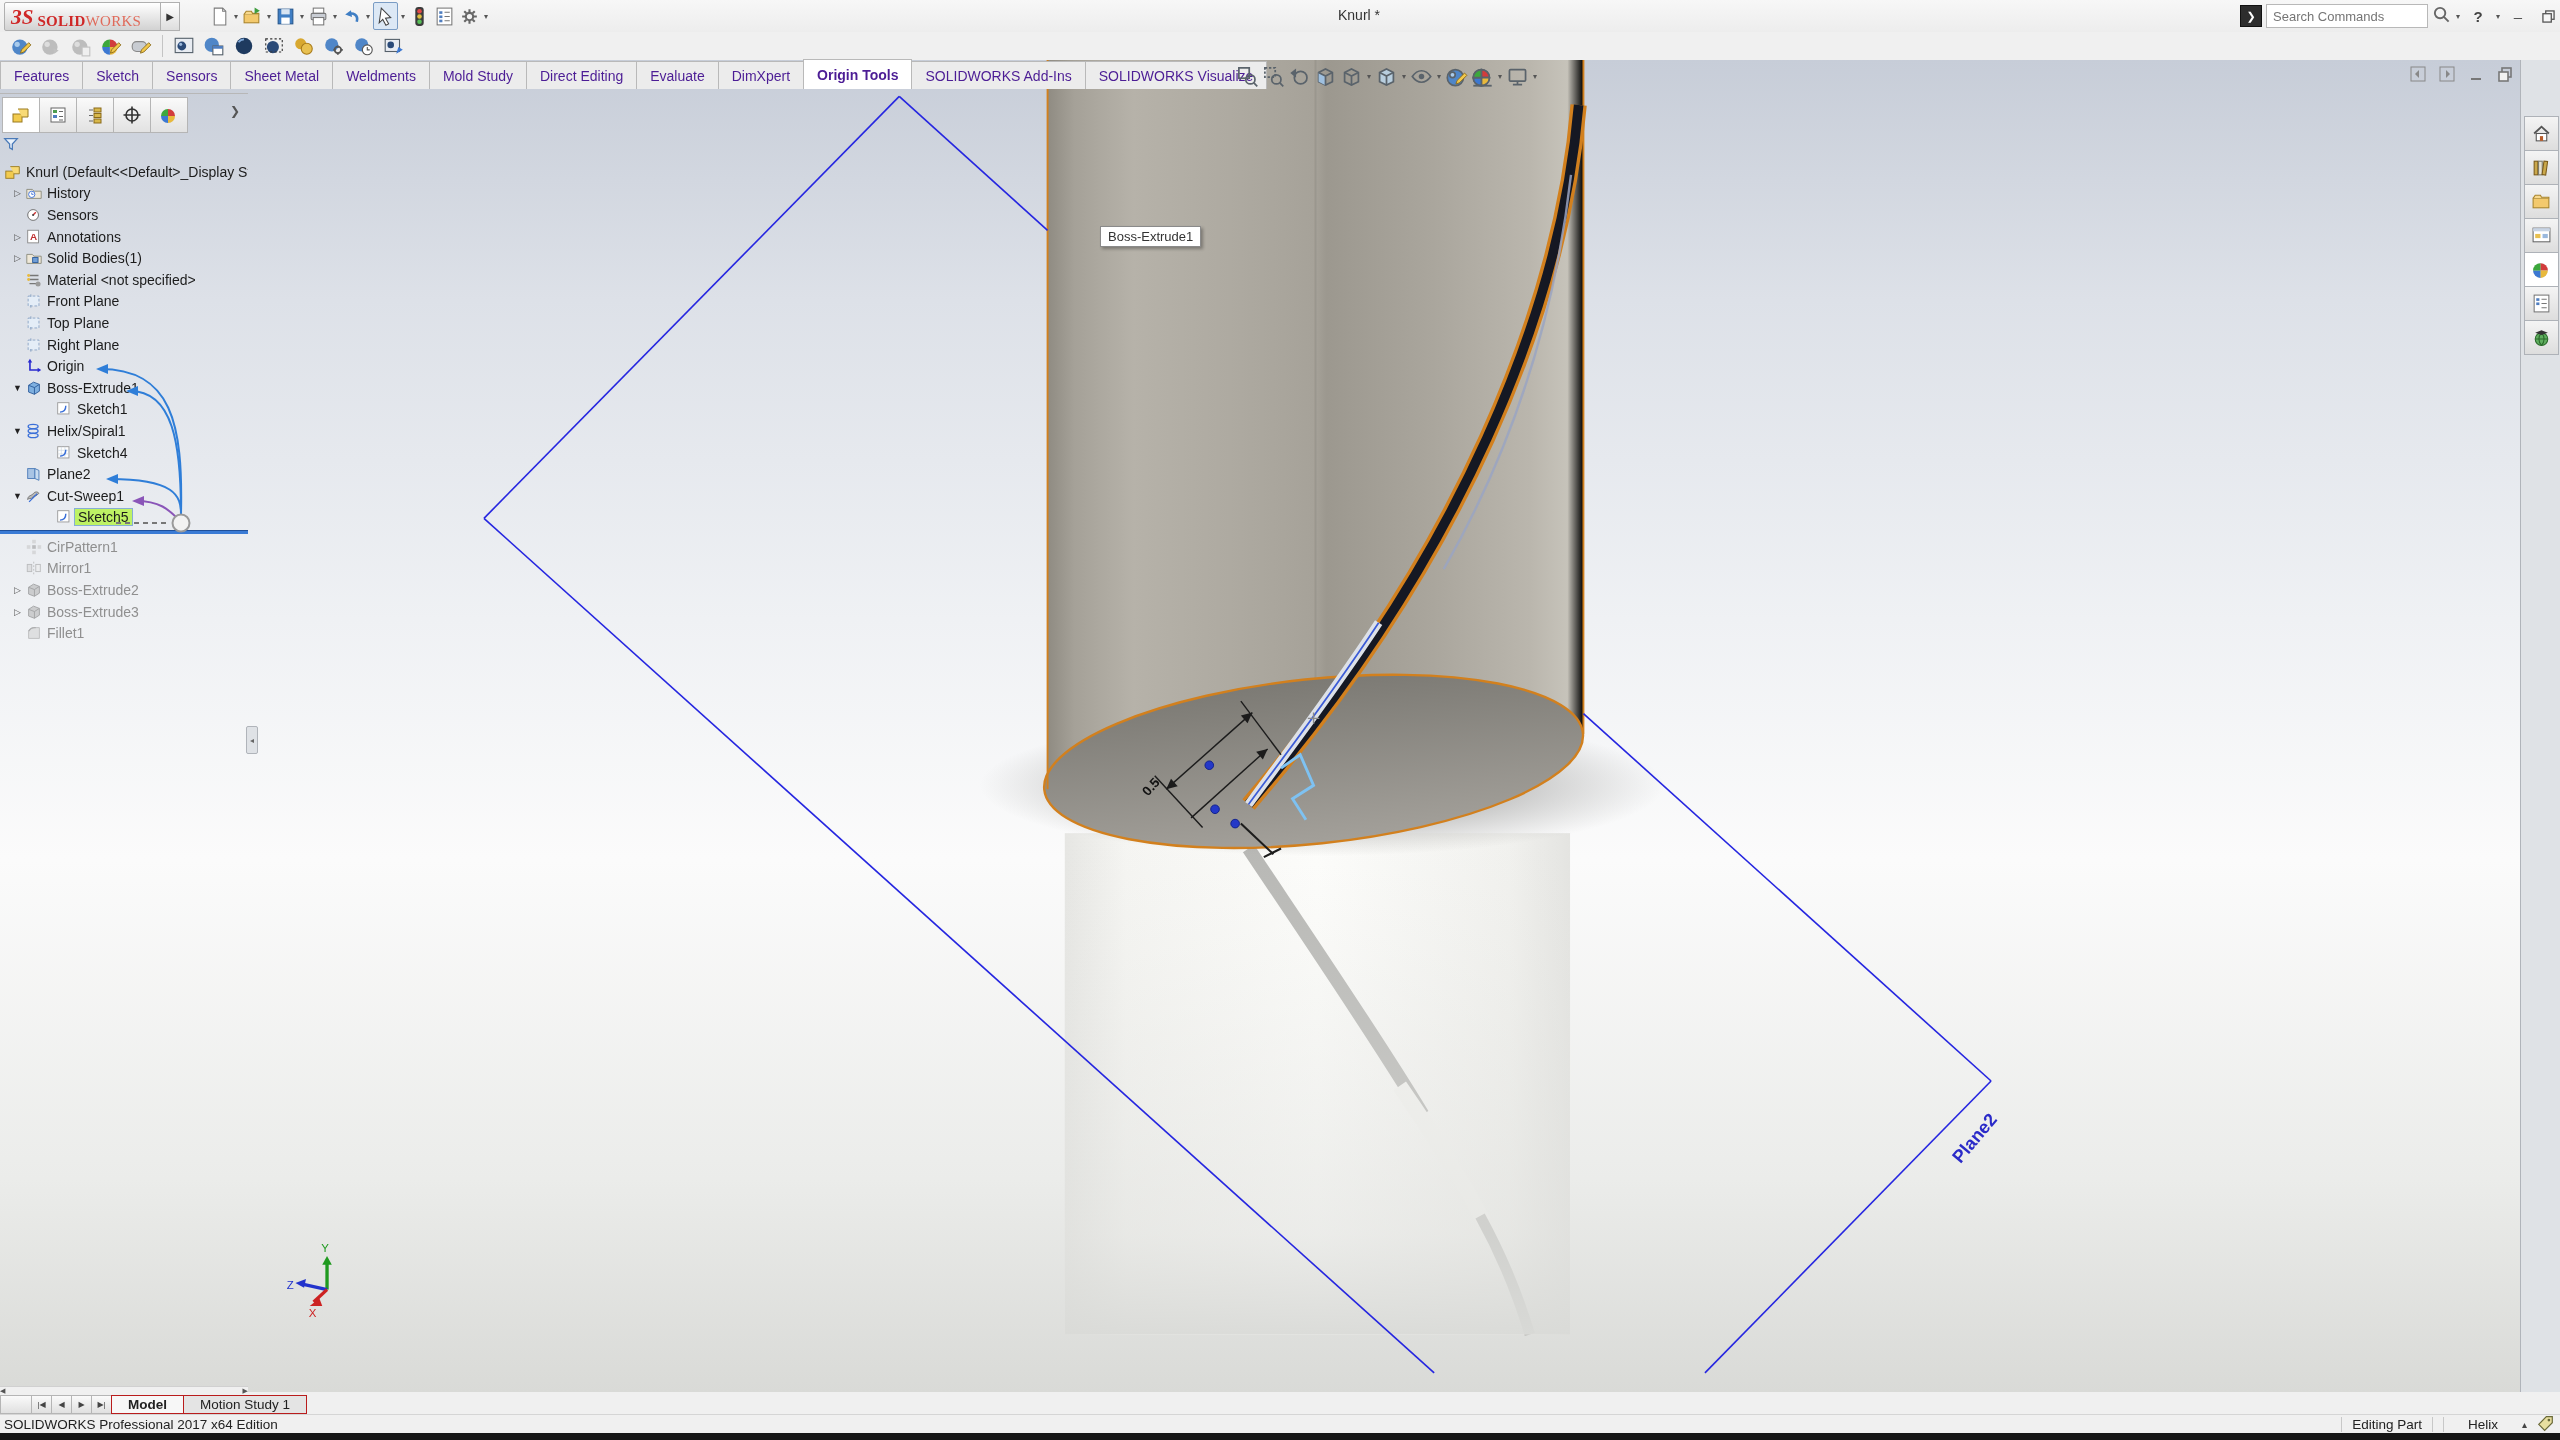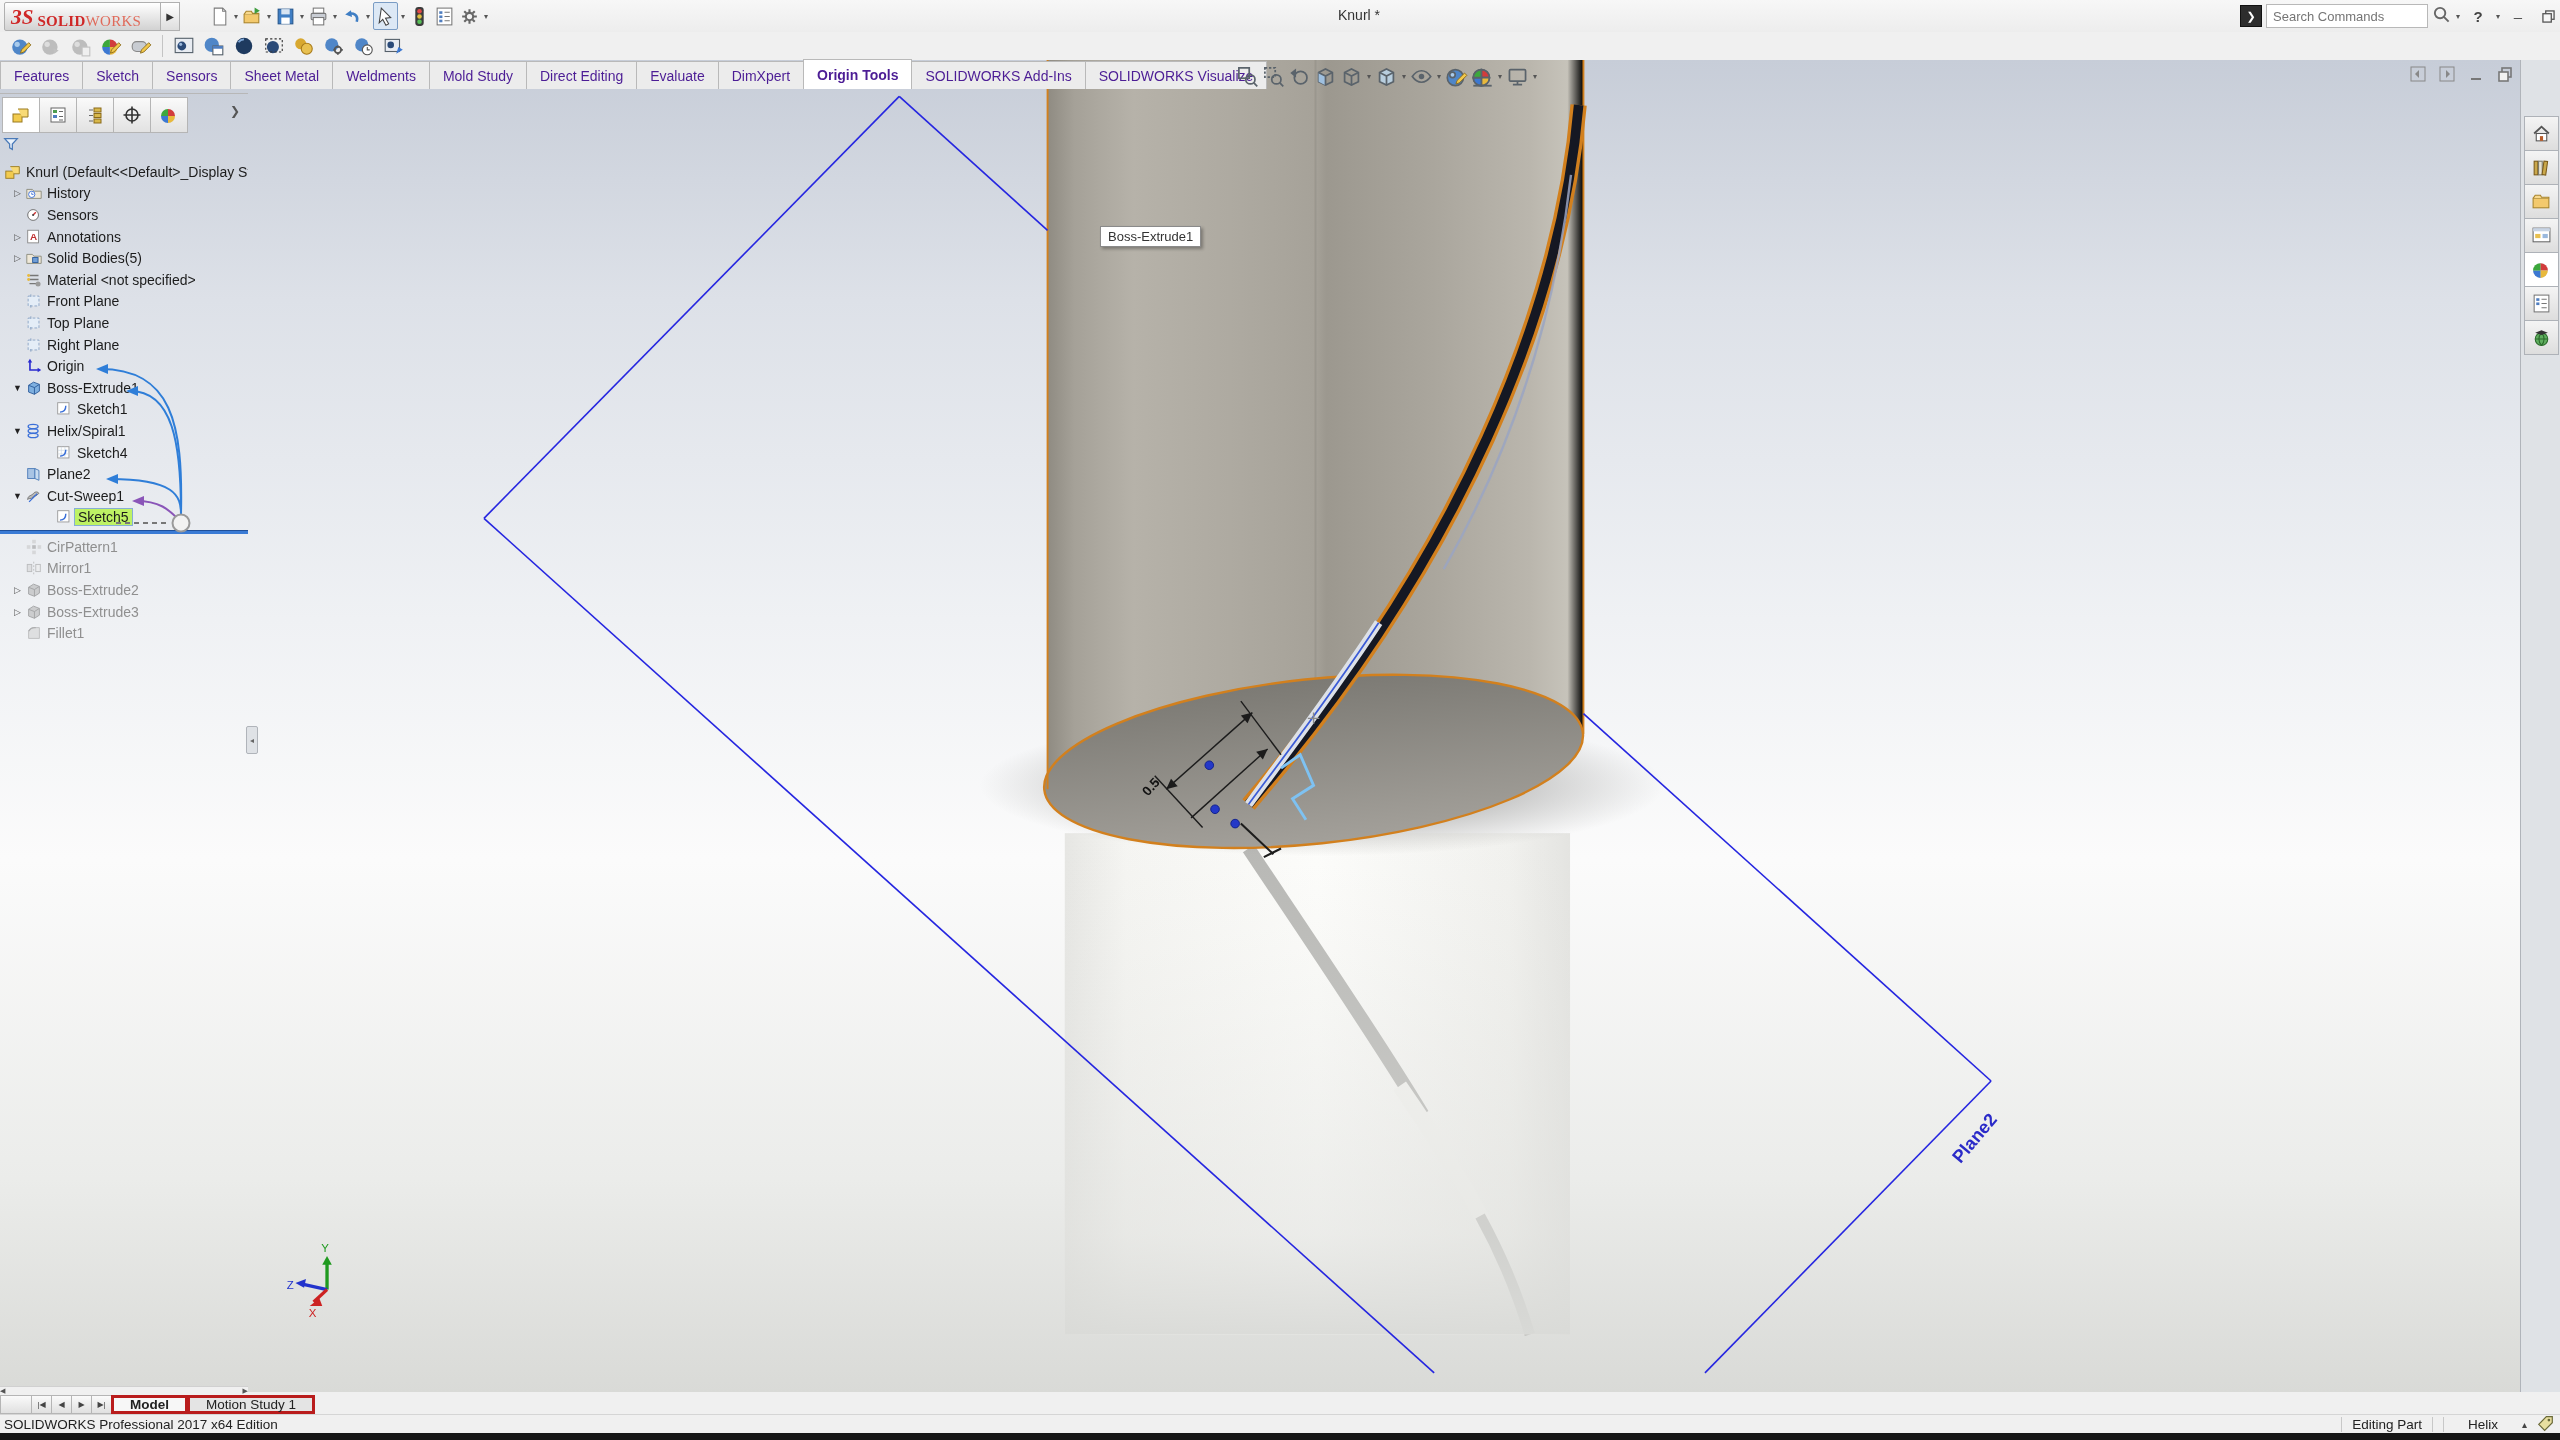--- a/index.html
+++ b/index.html
@@ -71,21 +71,21 @@
   
   #taskpane{left:2520px;top:60px;width:40px;height:1332px;background:#dfe2e6;border-left:1px solid #b0b4ba;}
   #tpicons{position:absolute;left:3px;top:57px;display:flex;flex-direction:column;}
   .tpbtn{width:33px;height:33px;background:linear-gradient(#f4f4f4,#dddddd);border:1px solid #aeb2b8;margin-top:-1px;display:flex;align-items:center;justify-content:center;}
   .tpbtn.active{background:#fff;}
   .tpbtn svg{width:21px;height:21px;}
   
   #modelrow{left:0;top:1395px;width:2560px;height:19px;background:#f0f0f0;display:flex;align-items:stretch;}
   #tabnav{display:flex;}
   .navb{width:19px;border:1px solid #b5b5b5;background:linear-gradient(#fafafa,#e0e0e0);margin-right:-1px;font-size:8px;color:#444;display:flex;align-items:center;justify-content:center;}
-  .mtab{padding:0 16px;border:3px solid #b91c1c;margin-right:-1px;display:flex;align-items:center;font-size:13.5px;color:#222;background:#e4e4e4;}
+  .mtab{padding:0 16px;border:1px solid #b91c1c;margin-right:-1px;display:flex;align-items:center;font-size:13.5px;color:#222;background:#e4e4e4;}
   .mtab.active{background:#f7f7f7;font-weight:bold;}
   #statusbar{left:0;top:1414px;width:2560px;height:19px;background:#f0f0f0;border-top:1px solid #d5d5d5;display:flex;align-items:center;font-size:13.5px;color:#222;}
   #statusleft{padding-left:4px;}
   #statusright{position:absolute;right:6px;display:flex;align-items:center;gap:10px;}
   .ssep{width:1px;height:15px;background:#c8c8c8;}
   #blackstrip{left:0;top:1433px;width:2560px;height:7px;background:#161616;}
   
   #tooltip{left:1100px;top:226px;background:#fff;border:1px solid #8a8a8a;box-shadow:2px 2px 3px rgba(0,0,0,.3);font-size:13px;color:#333;padding:2px 7px;}
   #planelabel{left:1946px;top:1128px;color:#2a2ac8;font-weight:bold;font-size:18px;transform:rotate(-50deg);}
 </style>
@@ -597,21 +597,21 @@
             <text x="5.5" y="13" font-size="11" fill="#c03030" font-weight="bold">A</text>
           </svg></span>
         <span class="">Annotations</span>
       </div>
       <div class="trow lvl1">
         <span class="arr">▷</span>
         <span class="ticon"><svg viewBox="0 0 20 20">
             <path d="M2 6h6l2 2h8v8H2z" fill="#efe8d8" stroke="#8a8a7a"></path>
             <rect x="8.5" y="9.5" width="6" height="5.5" fill="#6f9ed8" stroke="#2a5a9a"></rect>
           </svg></span>
-        <span class="">Solid Bodies(5)</span>
+        <span class="">Solid Bodies(1)</span>
       </div>
       <div class="trow lvl1">
         <span class="arr"></span>
         <span class="ticon"><svg viewBox="0 0 20 20">
             <path d="M5 5h10M5 9.5h10M5 14h10" stroke="#777" stroke-width="1.6"></path>
             <circle cx="4" cy="5" r="1.6" fill="#e8b93c"></circle>
             <circle cx="4" cy="9.5" r="1.6" fill="#e8b93c"></circle>
             <circle cx="14.5" cy="14.5" r="2.8" fill="#9a9a9a"></circle>
           </svg></span>
         <span class="">Material &lt;not specified&gt;</span>

